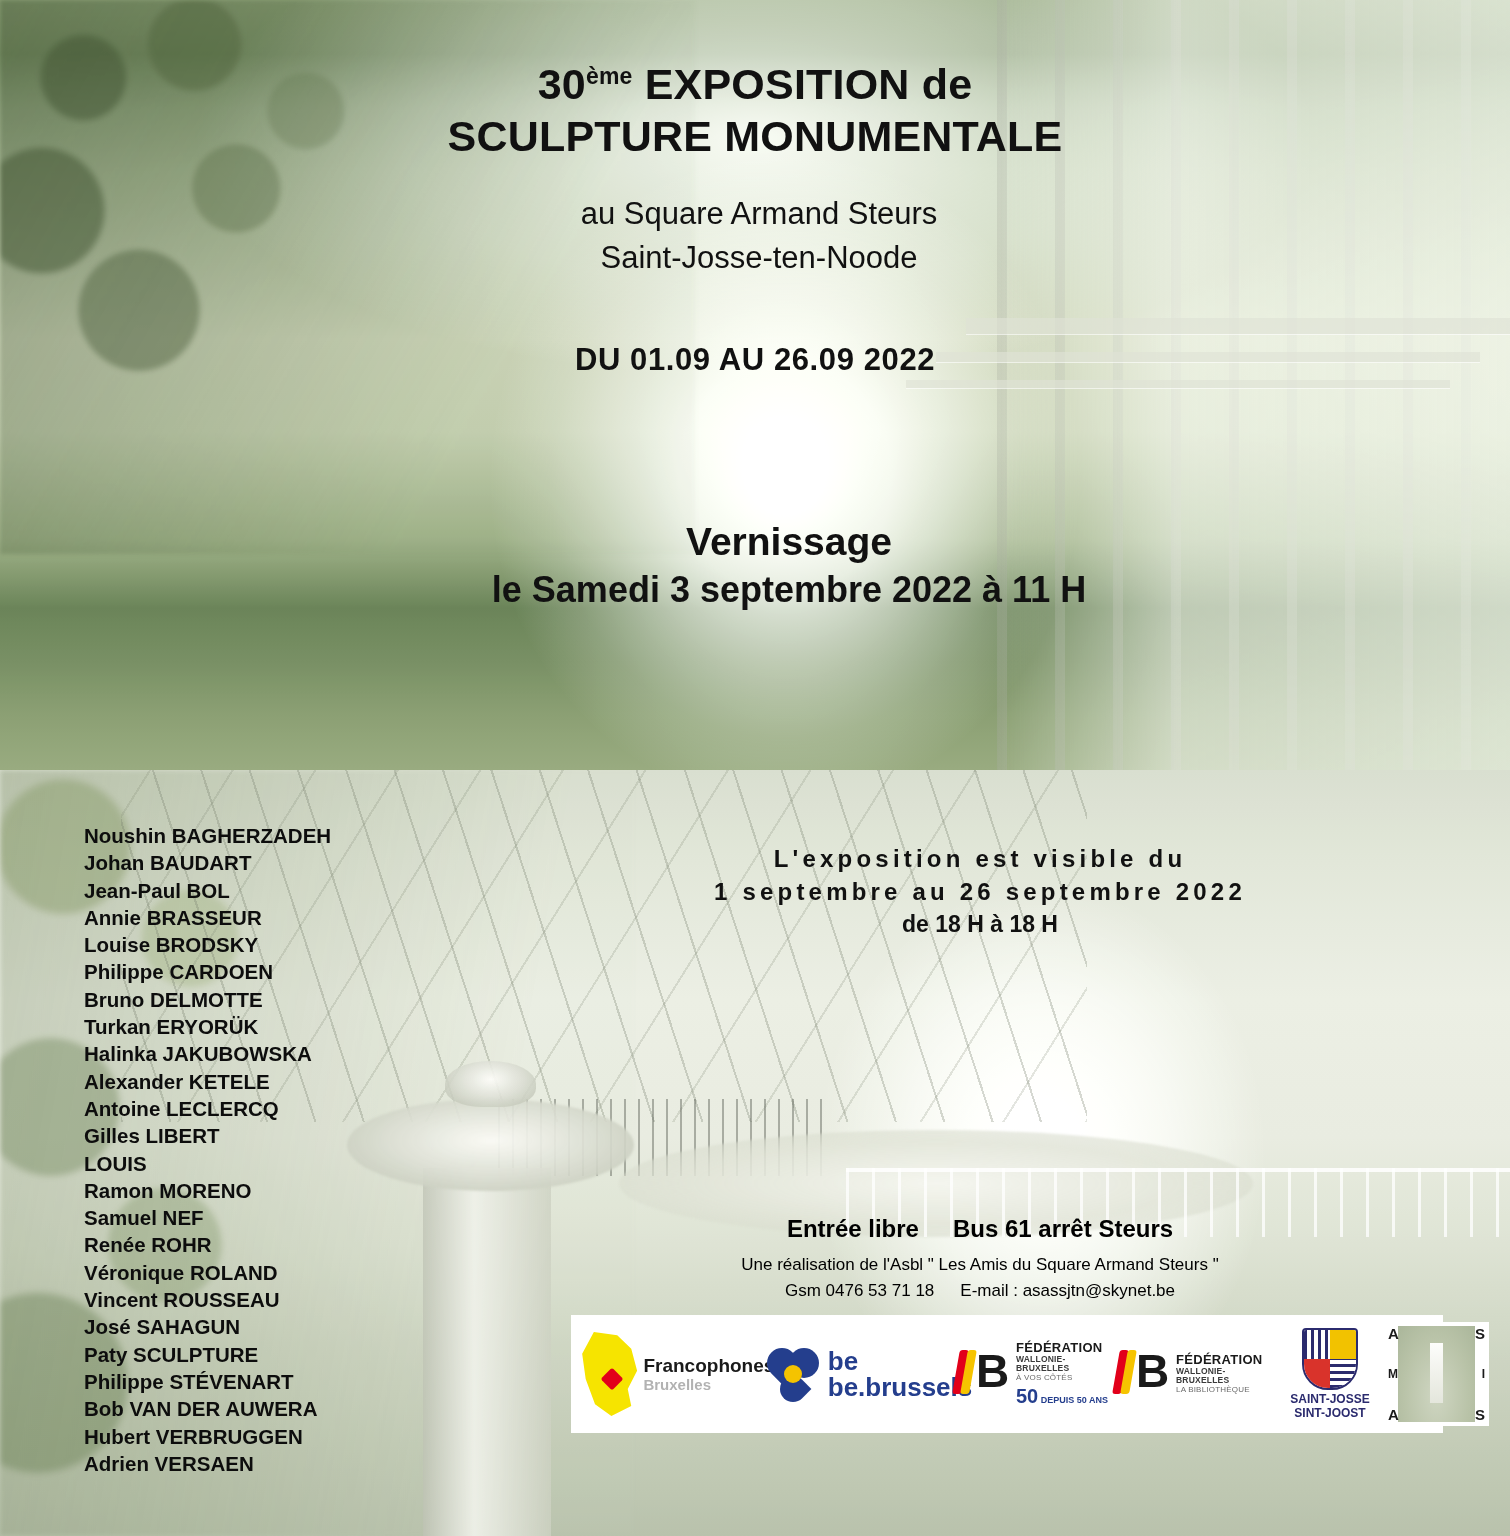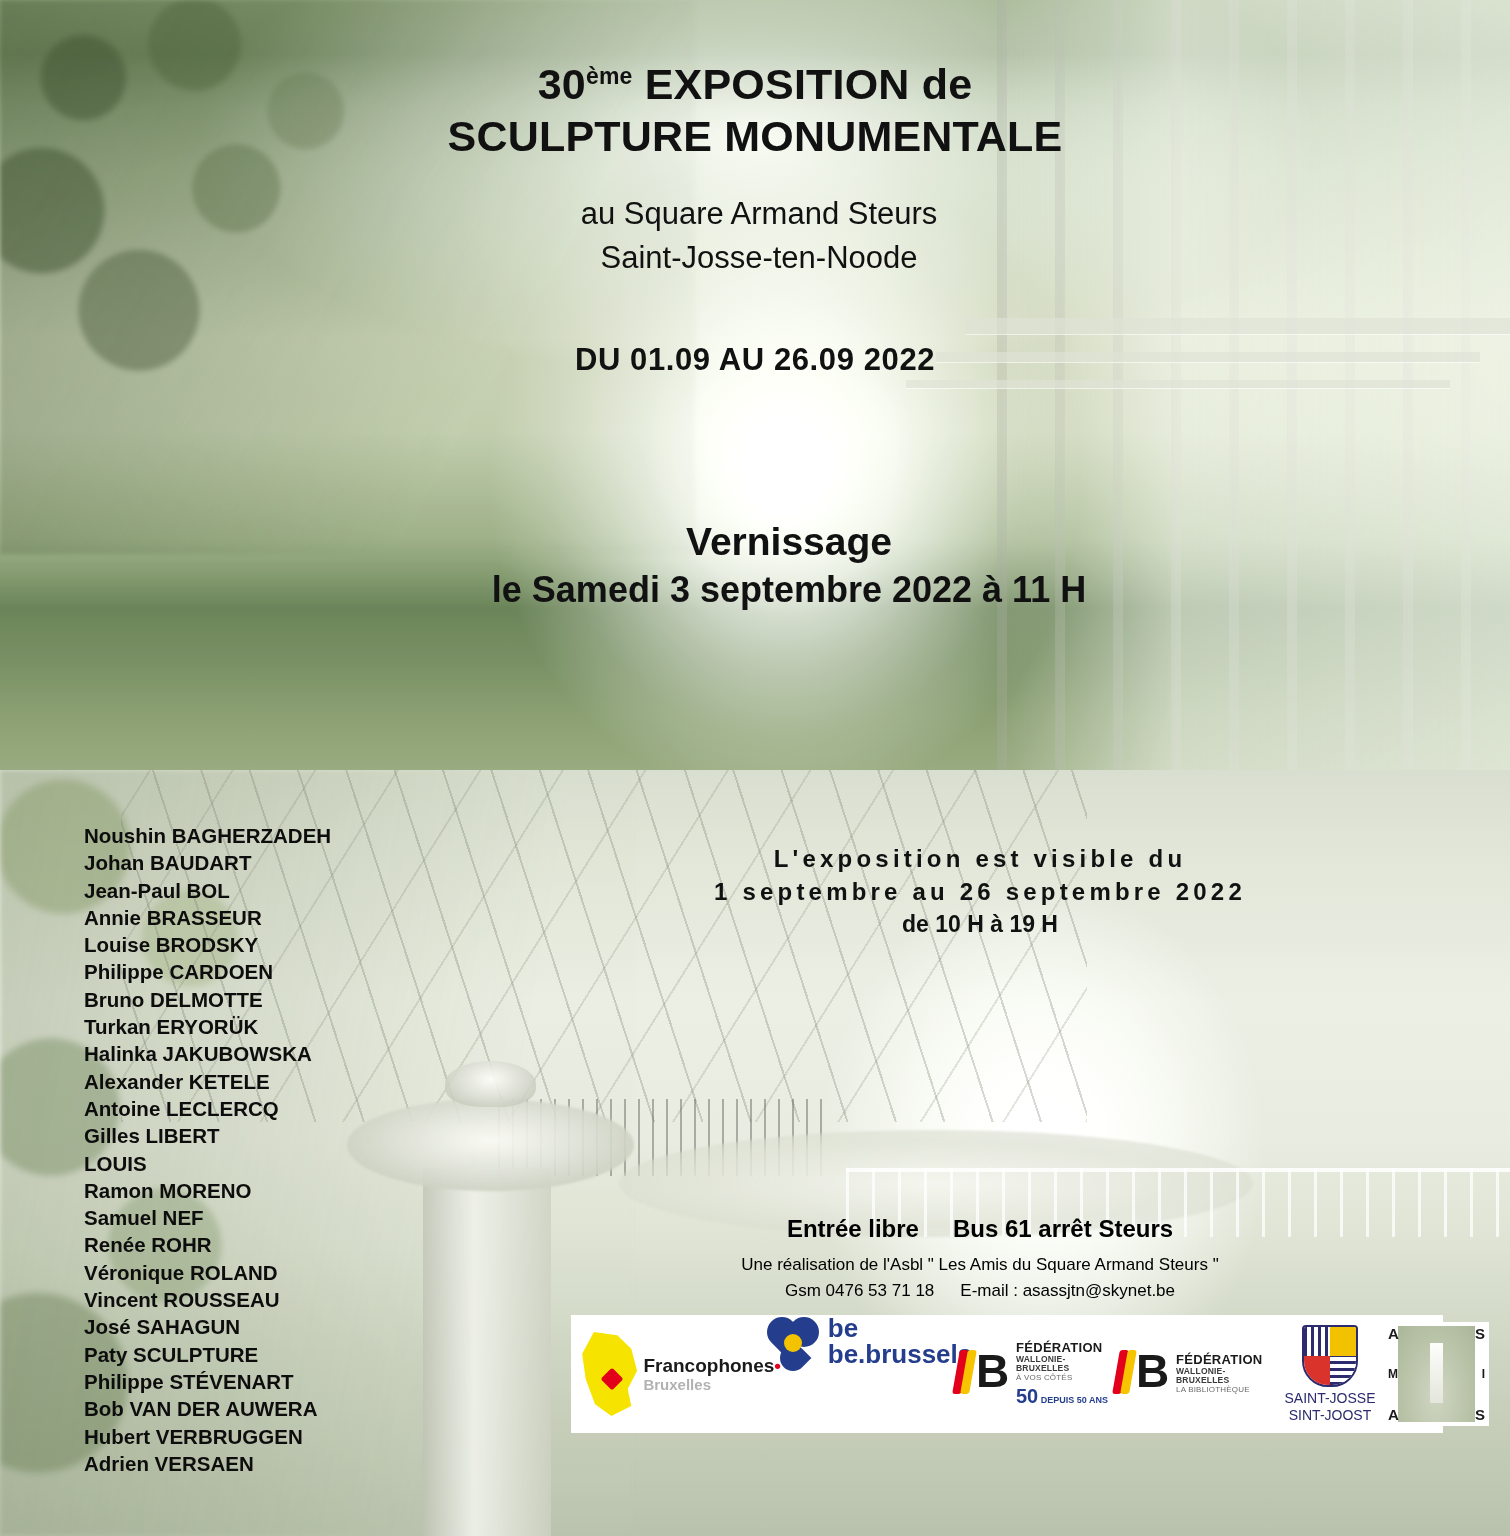--- a/index.html
+++ b/index.html
@@ -348,21 +348,21 @@
     background: #e2001a;
     border-radius: 2px;
     transform: rotate(45deg);
   }
   .franco-text { line-height: 1.05; }
   .franco-main { font-size: 19px; font-weight: bold; color: #1a1a1a; }
   .franco-sub  { font-size: 15px; font-weight: bold; color: #b2b2b2; margin-top: 1px; }
   .franco-main .dot { color: #e2001a; }
 
   
-  .logo-brussels { width: 175px; display: flex; align-items: flex-start; gap: 7px; }
+  .logo-brussels { width: 175px; display: flex; align-items: center; gap: 7px; }
   .iris {
     width: 56px; height: 56px;
     position: relative;
     flex: 0 0 auto;
   }
   .iris span {
     position: absolute;
     background: #243e8d;
     border-radius: 50% 50% 50% 0;
   }
@@ -416,21 +416,21 @@
     position: relative;
     overflow: hidden;
   }
   .crest-shield .q {
     position: absolute; width: 50%; height: 50%;
   }
   .crest-shield .q1 { left:0; top:0; background: repeating-linear-gradient(90deg,#2b2b6e 0 3px,#fff 3px 7px); }
   .crest-shield .q2 { right:0; top:0; background:#f2c200; }
   .crest-shield .q3 { left:0; bottom:0; background:#d9332b; }
   .crest-shield .q4 { right:0; bottom:0; background: repeating-linear-gradient(0deg,#2b2b6e 0 3px,#fff 3px 7px); }
-  .crest-text { font-size: 14px; font-weight: normal; color: #2b2b6e; text-align: center; line-height: 1.15; margin-top: 3px; }
+  .crest-text { font-size: 12px; font-weight: bold; color: #2b2b6e; text-align: center; line-height: 1.15; margin-top: 3px; }
 
   
   .logo-asas { width: 105px; height: 104px; position: relative; background: #fff; }
   .asas-photo {
     position: absolute; inset: 4px 14px 4px 14px;
     background:
       radial-gradient(ellipse at 50% 72%, #cfd6c2 0%, #b9c3a8 60%, #aab69a 100%);
     overflow: hidden;
   }
   .asas-photo::after {
@@ -514,21 +514,21 @@
       <div>Paty SCULPTURE</div>
       <div>Philippe STÉVENART</div>
       <div>Bob VAN DER AUWERA</div>
       <div>Hubert VERBRUGGEN</div>
       <div>Adrien VERSAEN</div>
     </div>
 
     <div class="visible-block">
       <div class="visible-l1">L'exposition est visible du</div>
       <div class="visible-l2">1 septembre  au 26 septembre 2022</div>
-      <div class="visible-l3">de 10 H à 19 H</div>
+      <div class="visible-l3">de 18 H à 18 H</div>
     </div>
 
     <div class="entree-line">
       <span>Entrée libre</span><span class="gap"></span><span>Bus 61  arrêt Steurs</span>
     </div>
 
     <div class="org-line">Une réalisation de l'Asbl " Les Amis du Square Armand Steurs "</div>
 
     <div class="contact-line">
       <span>Gsm  0476 53 71 18</span><span class="gap"></span><span>E-mail : asassjtn@skynet.be</span>

